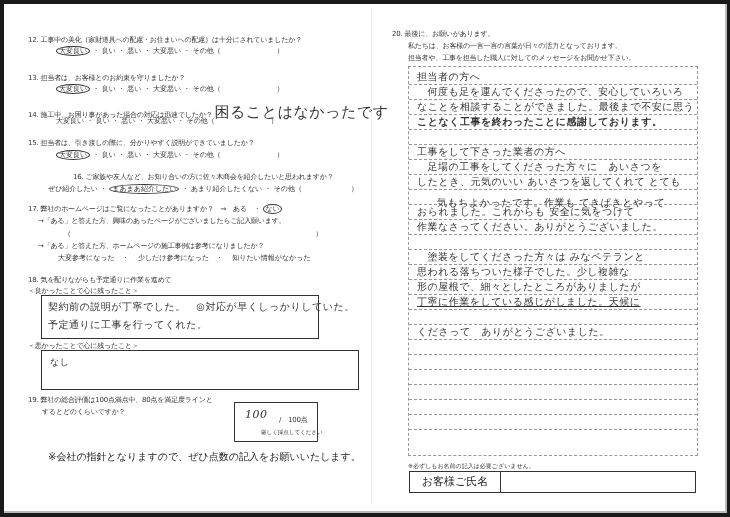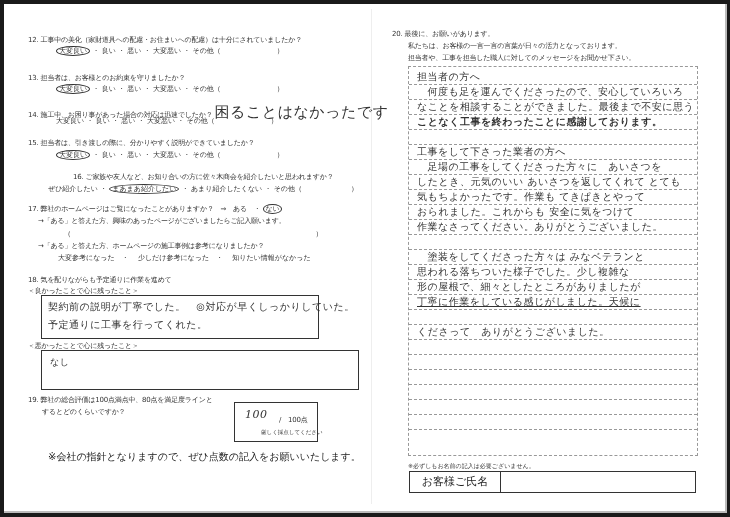--- a/index.html
+++ b/index.html
@@ -149,21 +149,21 @@
     <div class="line" style="top:347px"></div>
       <div class="line" style="top:362px"></div>
 
     <div class="msg hand" style="top:3px;">担当者の方へ</div>
     <div class="msg hand" style="top:18px;">　何度も足を運んでくださったので、安心していろいろ</div>
     <div class="msg hand" style="top:33px;">なことを相談することができました。最後まで不安に思う</div>
     <div class="msg hand" style="top:48px;font-weight:bold;">ことなく工事を終わったことに感謝しております。</div>
     <div class="msg hand" style="top:93px;">　足場の工事をしてくださった方々に　あいさつを</div>
     <div class="msg hand" style="top:78px;">工事をして下さった業者の方へ</div>
     <div class="msg hand" style="top:108px;">したとき、元気のいい あいさつを返してくれて とても</div>
-    <div class="msg hand" style="top:123px;">気もちよかったです。作業も てきぱきとやって</div>
+    <div class="msg hand" style="top:129px;margin-left:20px;">気もちよかったです。作業も てきぱきとやって</div>
     <div class="msg hand" style="top:138px;">おられました。これからも 安全に気をつけて</div>
     <div class="msg hand" style="top:153px;">作業なさってください。ありがとうございました。</div>
     <div class="msg hand" style="top:183px;">　塗装をしてくださった方々は みなベテランと</div>
     <div class="msg hand" style="top:198px;">思われる落ちついた様子でした。少し複雑な</div>
     <div class="msg hand" style="top:213px;">形の屋根で、細々としたところがありましたが</div>
     <div class="msg hand" style="top:228px;text-decoration:underline;">丁寧に作業をしている感じがしました。天候に</div>
     <div class="msg hand" style="top:258px;">くださって　ありがとうございました。</div>
   </div>
 
   <div class="abs" style="left:404px;top:458px;font-size:6px;color:#333;">※必ずしもお名前の記入は必要ございません。</div>

